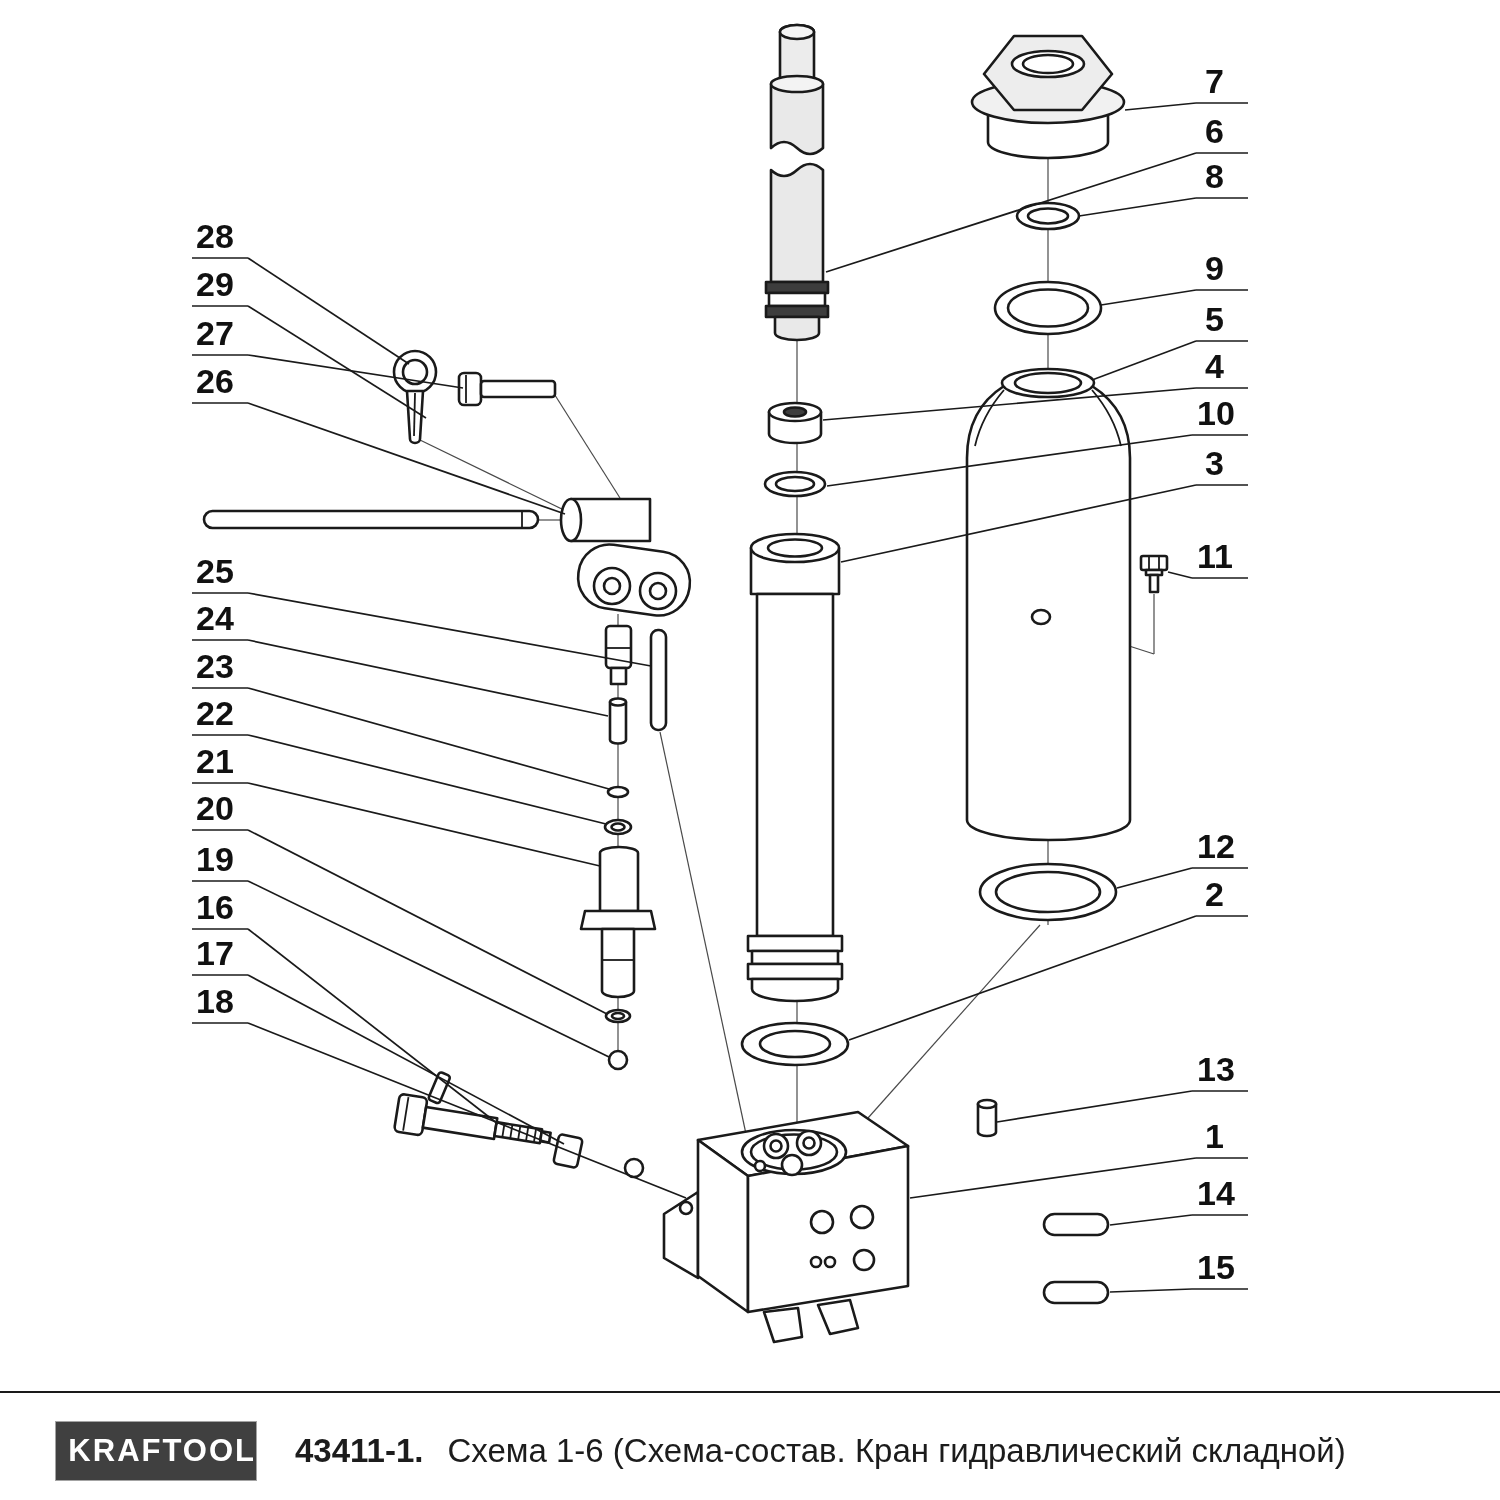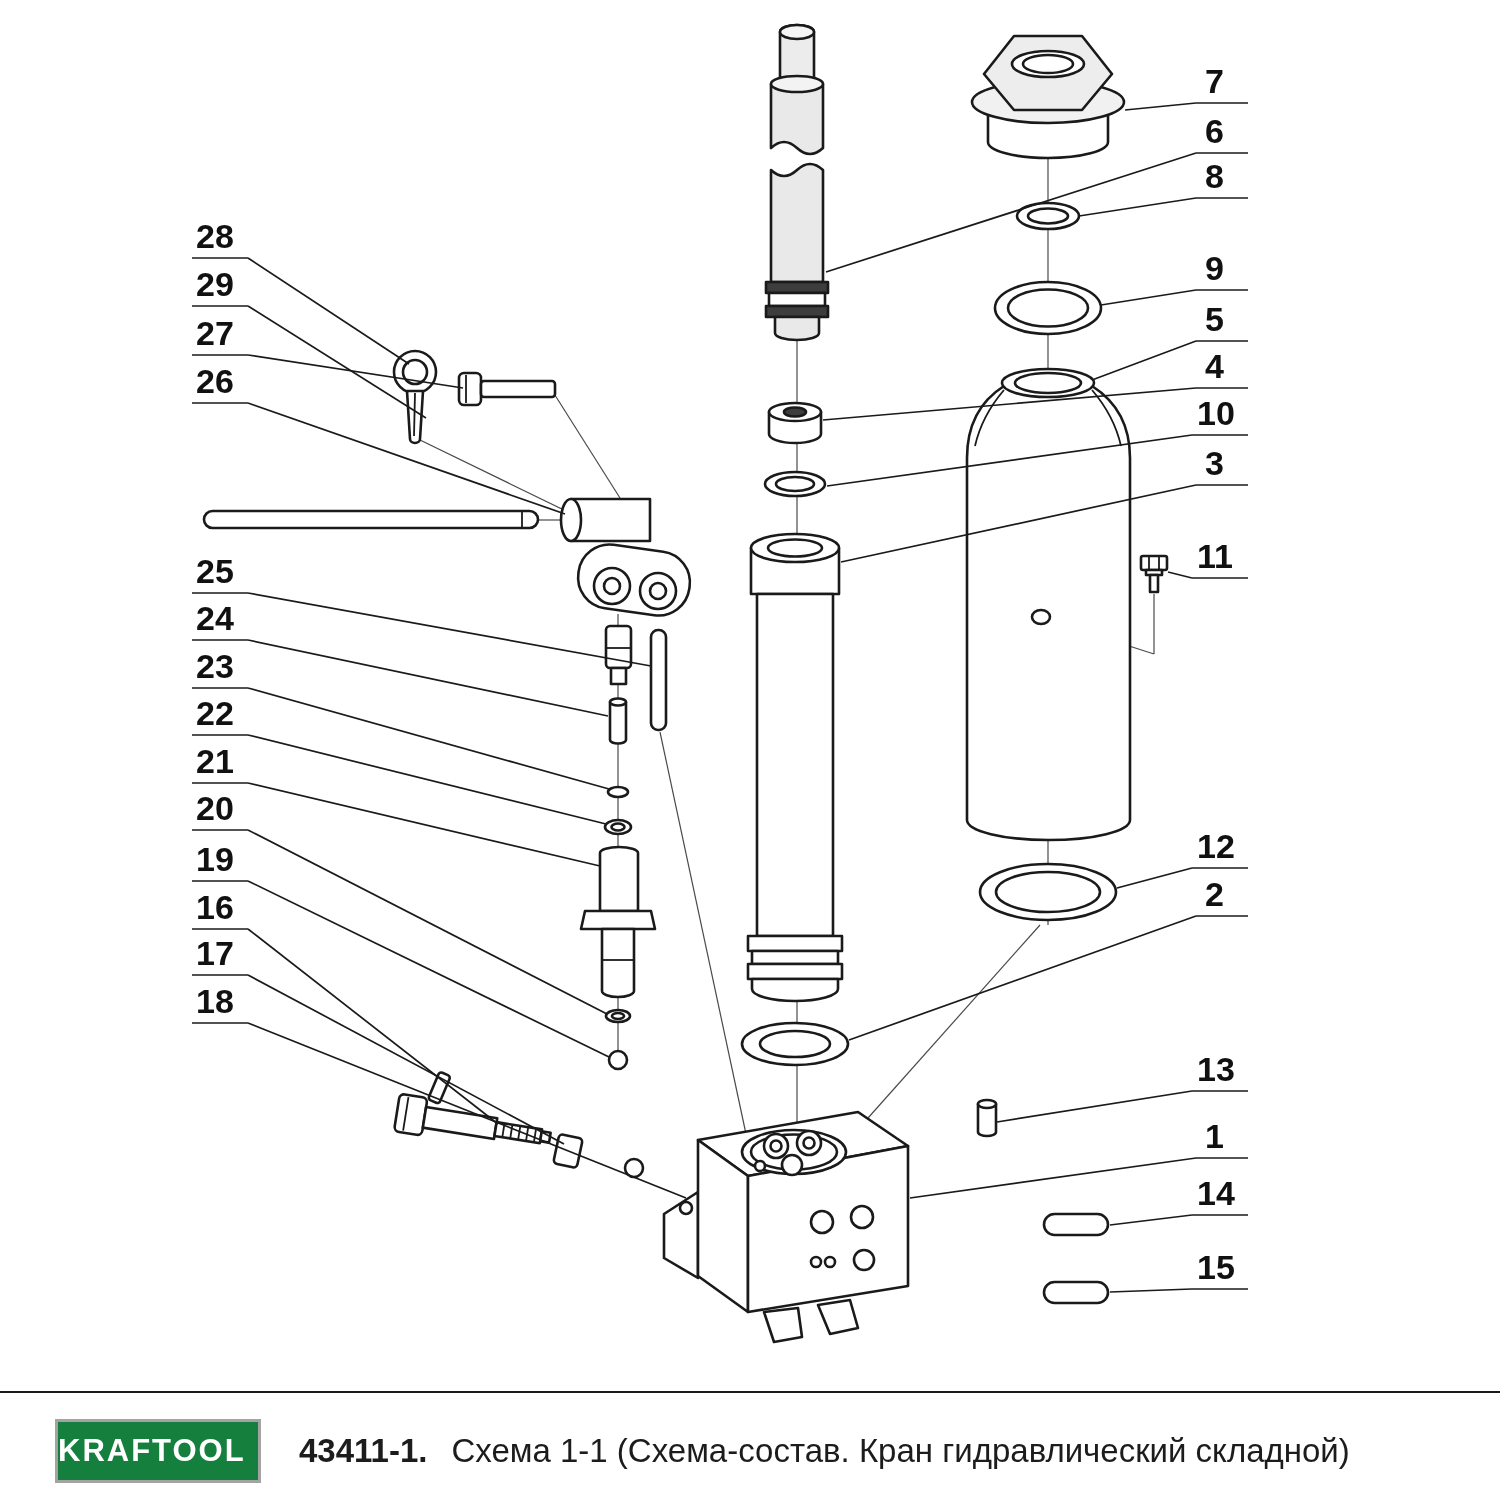--- a/index.html
+++ b/index.html
@@ -5,22 +5,22 @@
   html,body{margin:0;padding:0;background:#fff;}
   .canvas{position:relative;width:1500px;height:1500px;background:#ffffff;overflow:hidden;
           font-family:"Liberation Sans",sans-serif;}
   svg{position:absolute;left:0;top:0;}
   .p{stroke:#1a1a1a;stroke-width:2.6;stroke-linejoin:round;stroke-linecap:round;}
   .pt{stroke:#1a1a1a;stroke-width:1.8;stroke-linejoin:round;fill:none;}
   .cons{stroke:#4a4a4a;stroke-width:1.2;}
   .lead{stroke:#1a1a1a;stroke-width:1.7;}
   .num{font-family:"Liberation Sans",sans-serif;font-weight:700;font-size:34px;fill:#111;}
   .footer{position:absolute;left:0;top:1408px;width:1500px;height:86px;display:flex;align-items:center;}
-  .logo{margin-left:55px;width:200px;height:58px;background:#15803d;border:3px solid #a3a3a3;
-        display:flex;align-items:center;justify-content:flex-start;gap:6px;}
+  .logo{margin-left:55px;width:200px;height:58px;background:#404040;border:1px solid #a3a3a3;
+        display:flex;align-items:center;justify-content:flex-end;gap:6px;}
   .logo-text{color:#fff;font-weight:700;font-size:31px;letter-spacing:2px;}
   .caption-wrap{margin-left:38px;font-size:33px;color:#1c1c1c;}
   .code{font-weight:700;margin-right:24px;}
 </style>
 </head>
 <body>
 
 <div class="canvas">
 <svg width="1500" height="1500" viewBox="0 0 1500 1500">
 
@@ -374,16 +374,16 @@
 </svg>
 
 <div class="footer">
   <div class="logo">
     <svg width="20" height="28" viewBox="0 0 20 28">
       <path d="M14,0 L3,14 L14,28 L14,20 L9,14 L14,8 Z" fill="#ffffff"></path>
     </svg>
     <span class="logo-text">KRAFTOOL</span>
   </div>
   <div class="caption-wrap">
-    <span class="code">43411-1.</span><span>Схема 1-1 (Схема-состав. Кран гидравлический складной)</span>
+    <span class="code">43411-1.</span><span>Схема 1-6 (Схема-состав. Кран гидравлический складной)</span>
   </div>
 </div>
 </div>
 
 </body></html>

